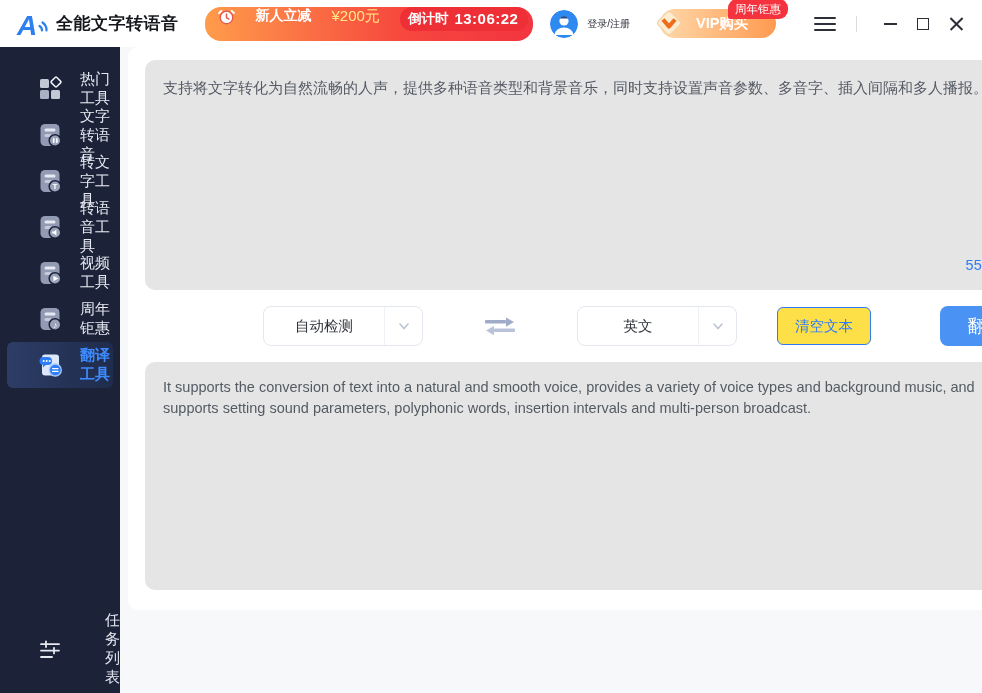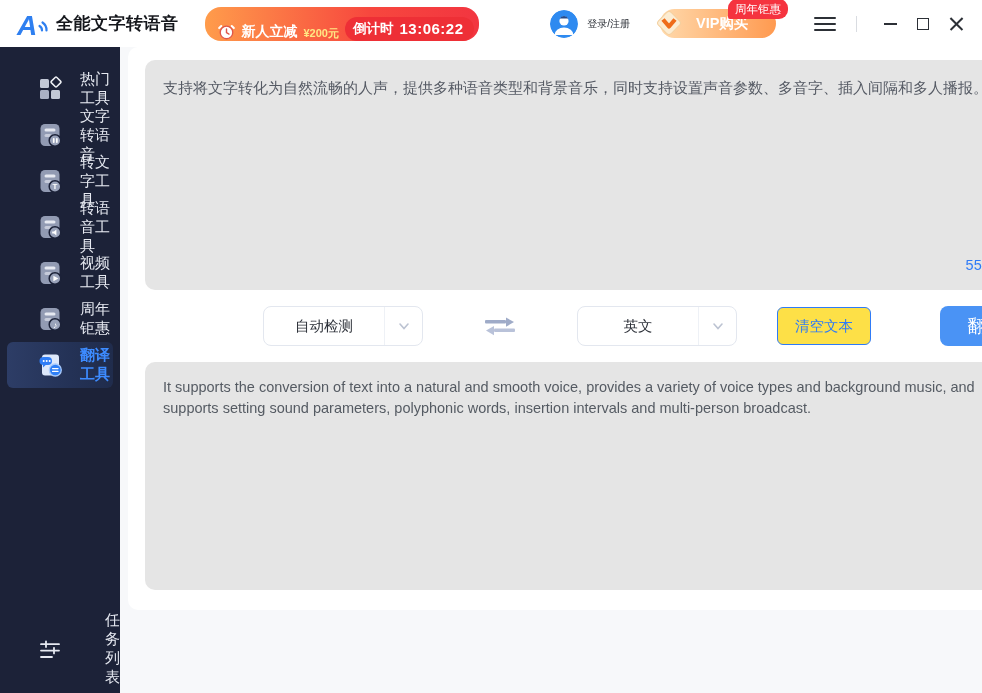--- a/index.html
+++ b/index.html
@@ -4,25 +4,25 @@
 <style>
   * { margin:0; padding:0; box-sizing:border-box; }
   html,body { width:982px; height:693px; }
   body { font-family:"Liberation Sans","DejaVu Sans",sans-serif; background:#fff; overflow:hidden; }
 
   
   .titlebar { height:47px; display:flex; align-items:center; padding:0 12px 0 16px; background:#fff; }
   .logo { display:flex; align-items:center; gap:8px; }
   .logo-mark { width:32px; height:32px; }
   .app-title { font-size:17px; font-weight:bold; color:#15171c; letter-spacing:0.5px; }
-  .promo { margin-left:26px; height:34px; display:flex; align-items:flex-end; gap:6px;
+  .promo { margin-left:26px; height:34px; display:flex; align-items:flex-start; gap:20px;
            padding:0 5px 0 12px; border-radius:16px;
            background:linear-gradient(90deg,#ff9c4b,#f7473e 60%,#f23540); }
   .promo-prefix { color:#fff; font-size:14px; font-weight:bold; }
-  .promo-amount { color:#ffe884; font-size:11px; font-weight:bold; }
+  .promo-amount { color:#ffe884; font-size:15px; font-weight:normal; }
   .promo-count { display:flex; align-items:center; gap:6px; background:#ee2f36; border-radius:13px; padding:3px 10px 3px 8px; }
   .promo-count-label { color:#fff; font-size:13.5px; font-weight:bold; }
   .promo-count-time { color:#fff; font-size:15px; font-weight:bold; letter-spacing:0.5px; }
   .tb-right { margin-left:auto; display:flex; align-items:center; }
   .avatar { width:28px; height:28px; border-radius:50%; overflow:hidden; flex:0 0 28px; }
   .login { margin-left:9px; font-size:10px; color:#2a2e35; cursor:pointer; white-space:nowrap; }
   .vip-wrap { position:relative; margin-left:30px; margin-right:34px; }
   .vip-pill { height:29px; width:116px; border-radius:15px; background:linear-gradient(90deg,#ffd9ab,#ff9a50);
               display:flex; align-items:center; padding-left:36px; cursor:pointer; }
   .vip-label { color:#fff; font-weight:bold; font-size:14.5px; }

